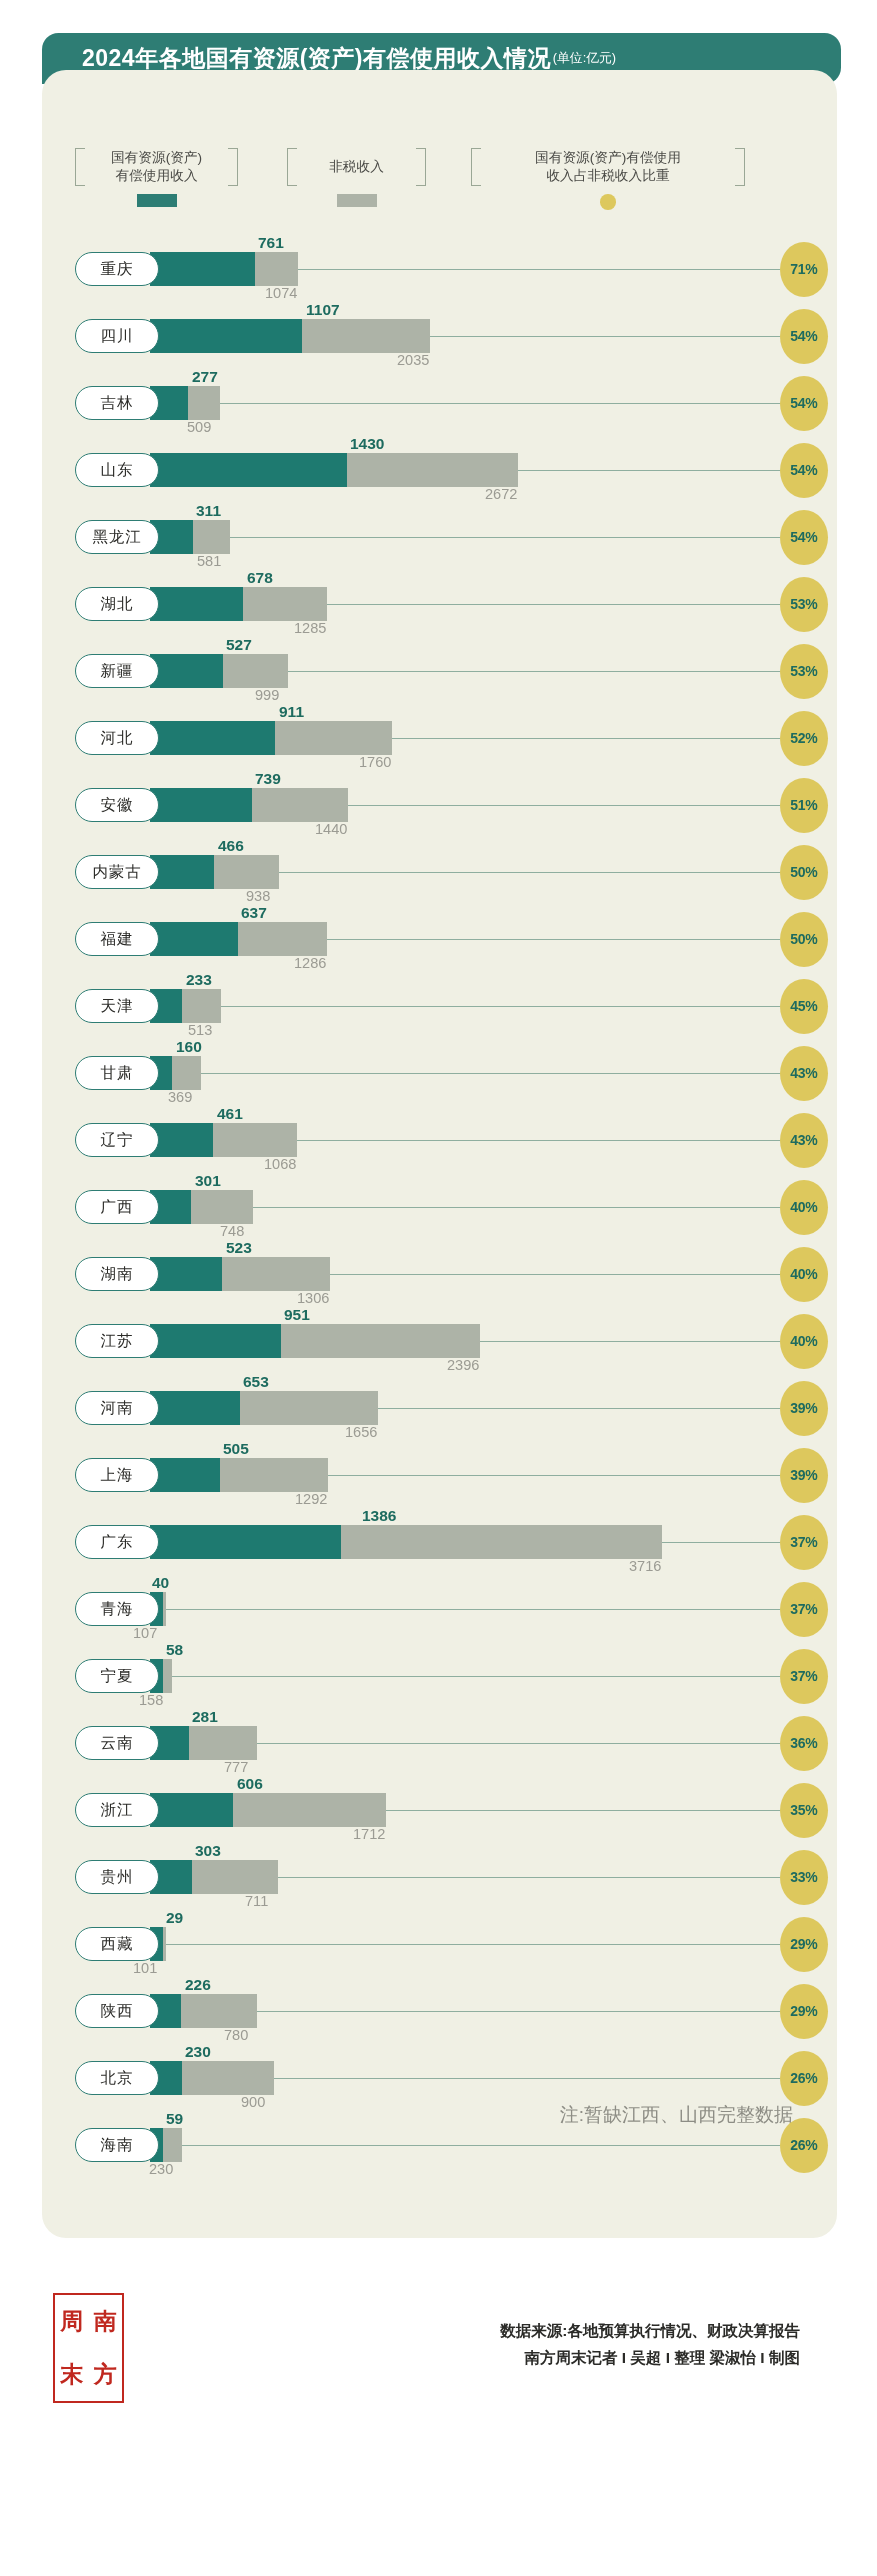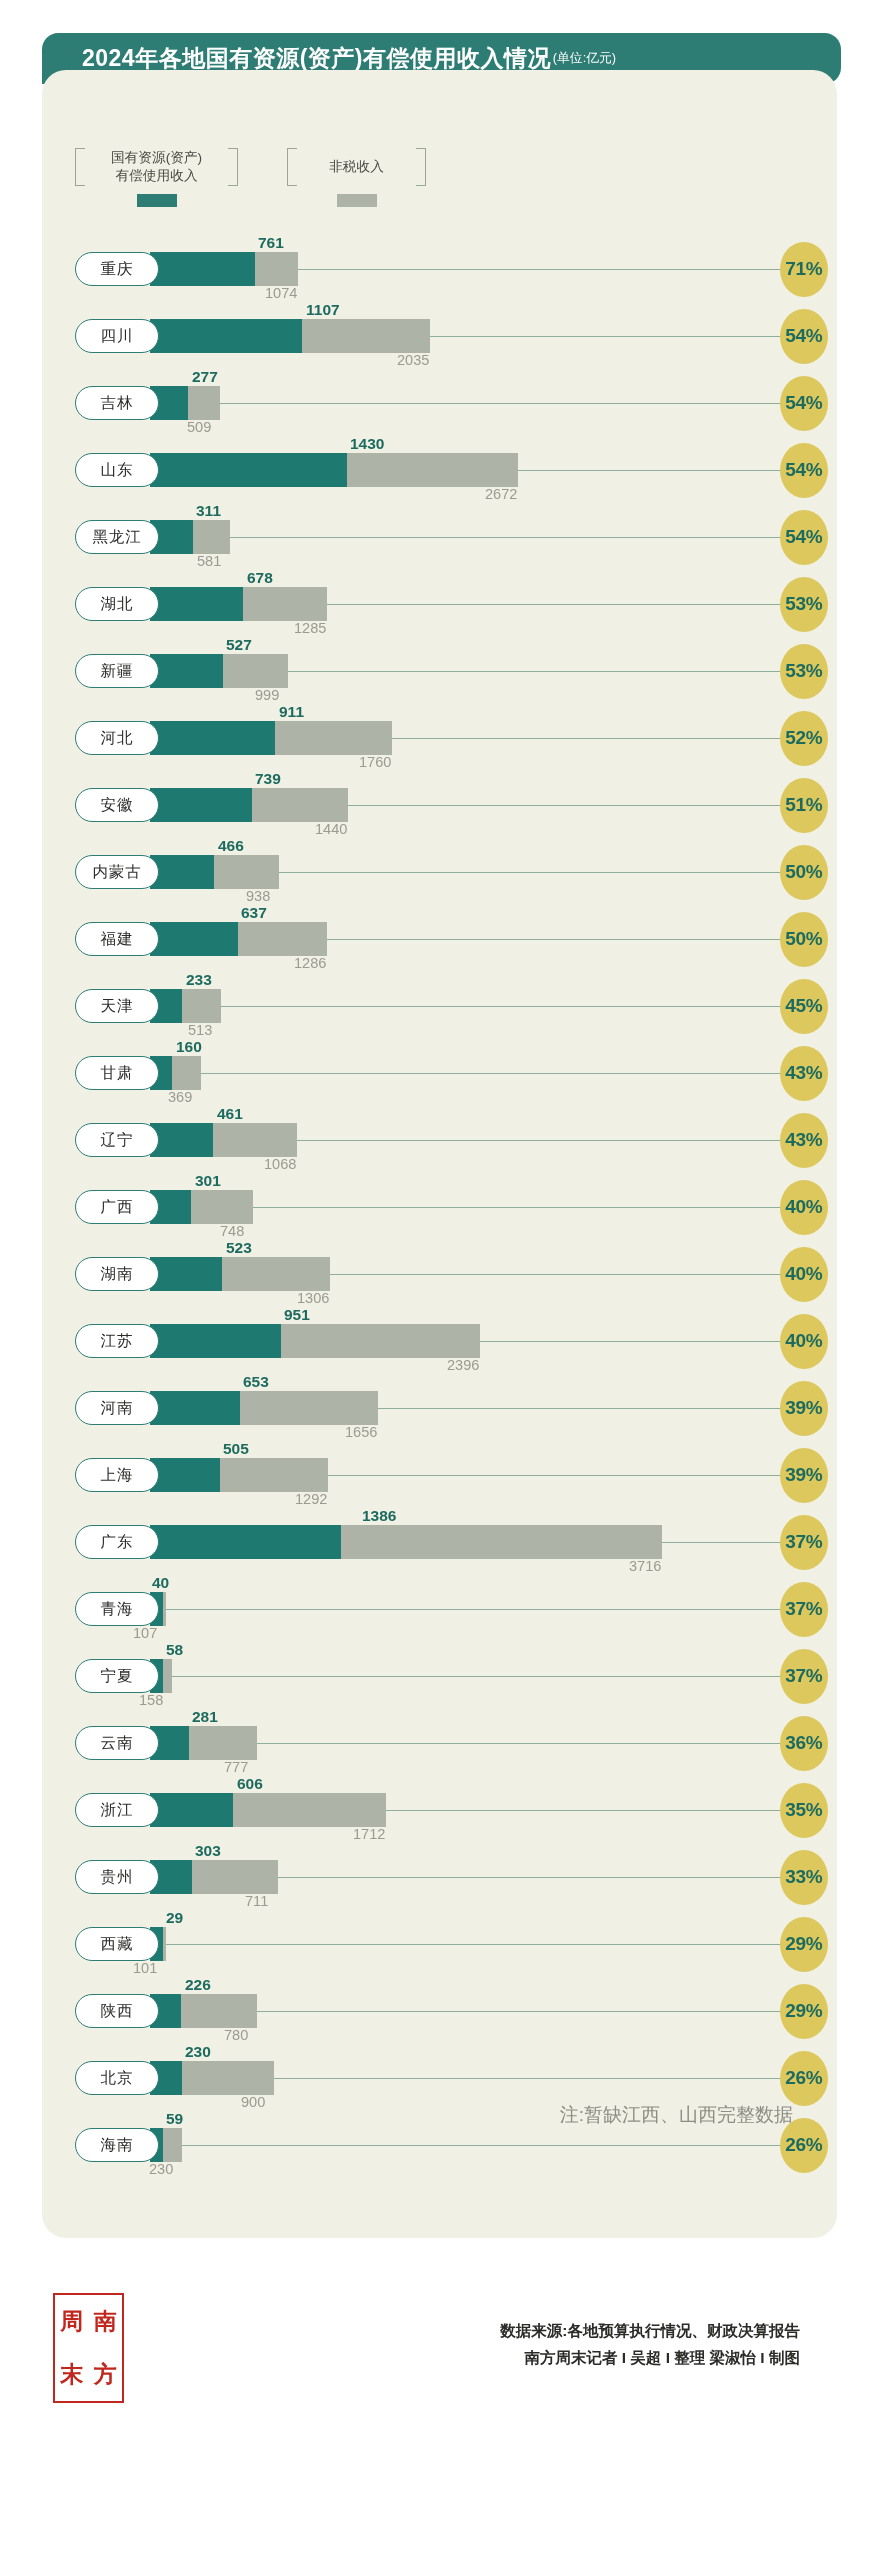--- a/index.html
+++ b/index.html
@@ -207,21 +207,21 @@
     width: 48px;
     height: 55px;
     border-radius: 50%;
     background: #ddc85d;
     display: flex;
     align-items: center;
     justify-content: center;
     z-index: 5;
   }
   .pct-label {
-    font-size: 19px;
+    font-size: 14px;
     font-weight: bold;
     color: #1d6b5f;
     letter-spacing: -0.3px;
   }
 
   
   .note {
     position: absolute;
     right: 84px;
     top: 2102px;
@@ -300,20 +300,29 @@
 
     <div class="legend-item l2">
       <div class="bracket-wrap">
         <span class="bracket left"></span>
         <span class="legend-text">非税收入</span>
         <span class="bracket right"></span>
       </div>
       <div class="legend-swatch gray"></div>
     </div>
 
+    <div class="legend-item l3">
+      <div class="bracket-wrap">
+        <span class="bracket left"></span>
+        <span class="legend-text">国有资源(资产)有偿使用
+收入占非税收入比重</span>
+        <span class="bracket right"></span>
+      </div>
+      <div class="legend-dot"></div>
+    </div>
 
   </div>
 
   <div id="rows">
       <div class="row">
         <div class="connector"></div>
         <div class="bars">
           <div class="bar-gray" style="width:148px"></div>
           <div class="bar-teal" style="width:105px"></div>
         </div>

